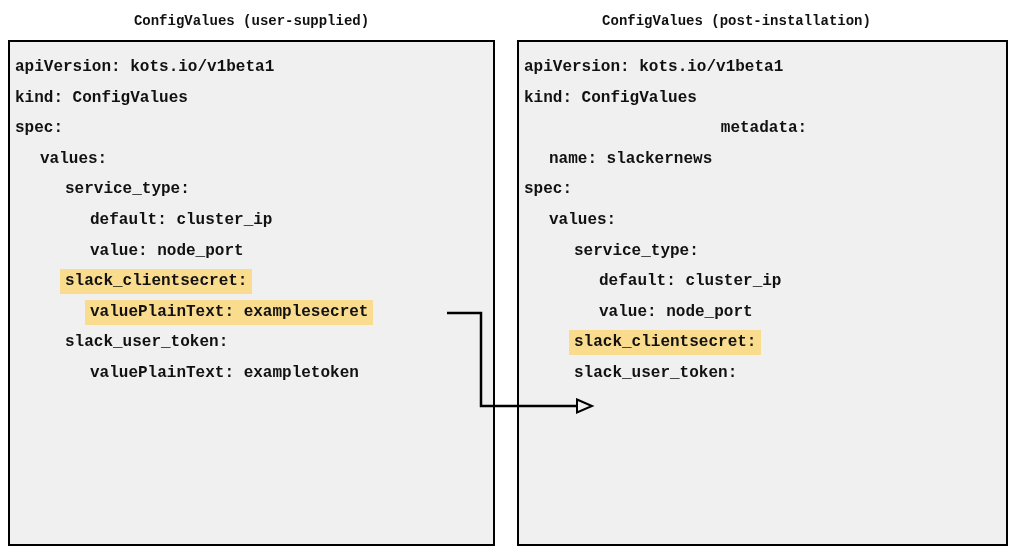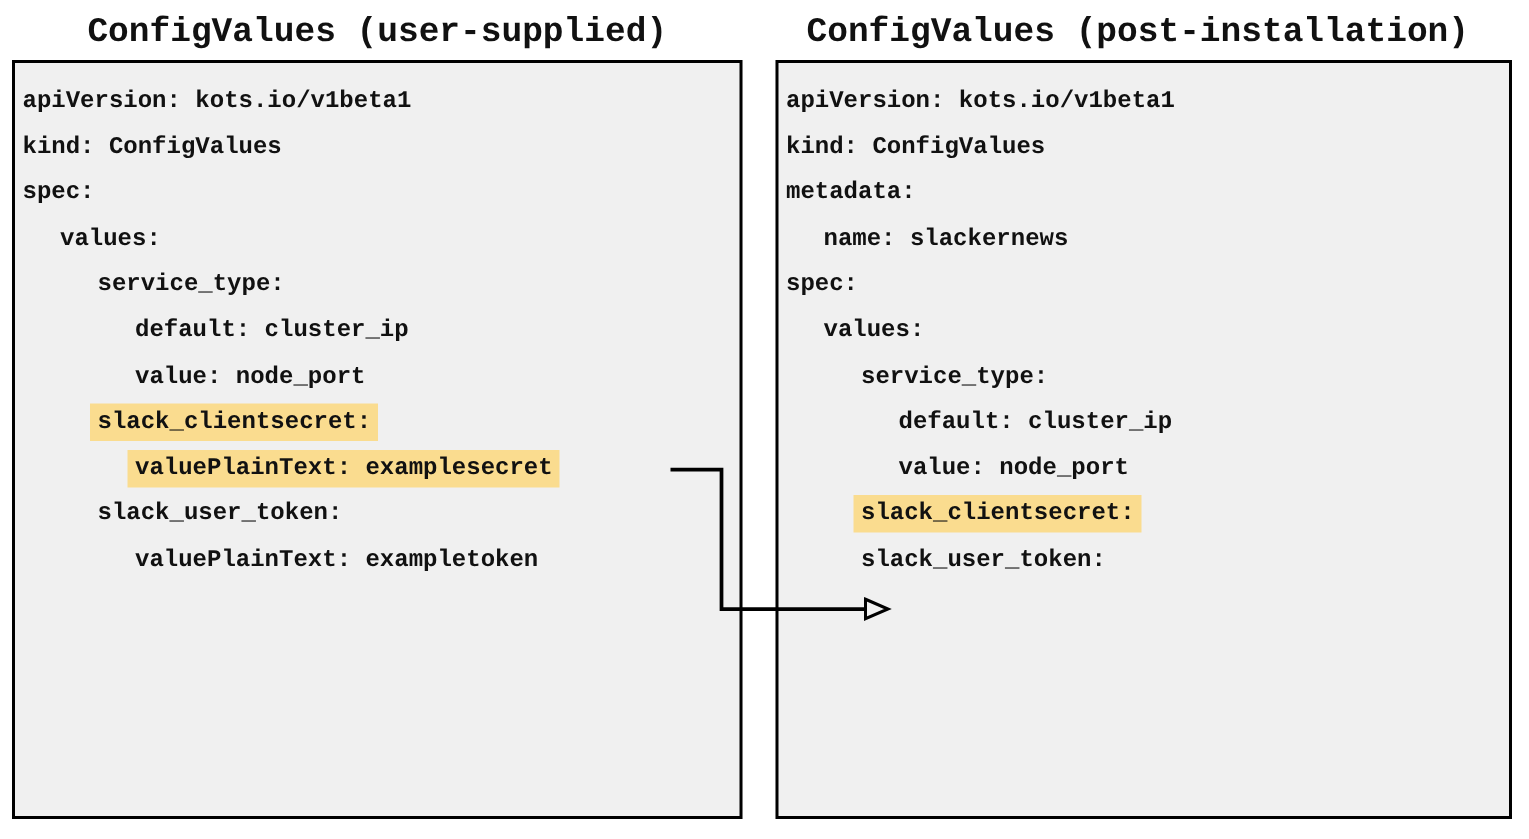--- a/index.html
+++ b/index.html
@@ -12,26 +12,26 @@
     font-family: "Liberation Mono", "DejaVu Sans Mono", monospace;
     font-weight: bold;
     color: var(--text, #111111);
   }
   .panel-title {
     position: absolute;
     top: 6px;
     height: 30px;
     line-height: 30px;
     text-align: center;
-    font-size: 23px;
+    font-size: 14px;
     font-weight: bold;
     white-space: pre;
   }
   .title-left  { left: 8px;   width: 487px; }
-  .title-right { left: 513px; width: 491px; }
+  .title-right { left: 491px; width: 491px; }
   .yaml-box {
     position: absolute;
     top: 40px;
     height: 506px;
     background: var(--panel-bg, #f0f0f0);
     border: 2px solid var(--border, #000000);
     box-sizing: border-box;
   }
   .box-left  { left: 8px;   width: 487px; }
   .box-right { left: 517px; width: 491px; }
@@ -78,21 +78,21 @@
         <div class="line" style="padding-left: 75px;"><span class="tok hl">valuePlainText: examplesecret</span></div>
         <div class="line" style="padding-left: 50px;"><span class="tok">slack_user_token:</span></div>
         <div class="line" style="padding-left: 75px;"><span class="tok">valuePlainText: exampletoken</span></div>
       </div>
   </div>
 
   <div class="yaml-box box-right">
     <div class="code">
         <div class="line" style="padding-left: 0px;"><span class="tok">apiVersion: kots.io/v1beta1</span></div>
         <div class="line" style="padding-left: 0px;"><span class="tok">kind: ConfigValues</span></div>
-        <div class="line" style="padding-left: 0px;"><span class="tok">metadata:</span></div>
+        <div class="line" style="padding-left: 0px; text-align: center;"><span class="tok">metadata:</span></div>
         <div class="line" style="padding-left: 25px;"><span class="tok">name: slackernews</span></div>
         <div class="line" style="padding-left: 0px;"><span class="tok">spec:</span></div>
         <div class="line" style="padding-left: 25px;"><span class="tok">values:</span></div>
         <div class="line" style="padding-left: 50px;"><span class="tok">service_type:</span></div>
         <div class="line" style="padding-left: 75px;"><span class="tok">default: cluster_ip</span></div>
         <div class="line" style="padding-left: 75px;"><span class="tok">value: node_port</span></div>
         <div class="line" style="padding-left: 50px;"><span class="tok hl">slack_clientsecret:</span></div>
         <div class="line" style="padding-left: 50px;"><span class="tok">slack_user_token:</span></div>
       </div>
   </div>

